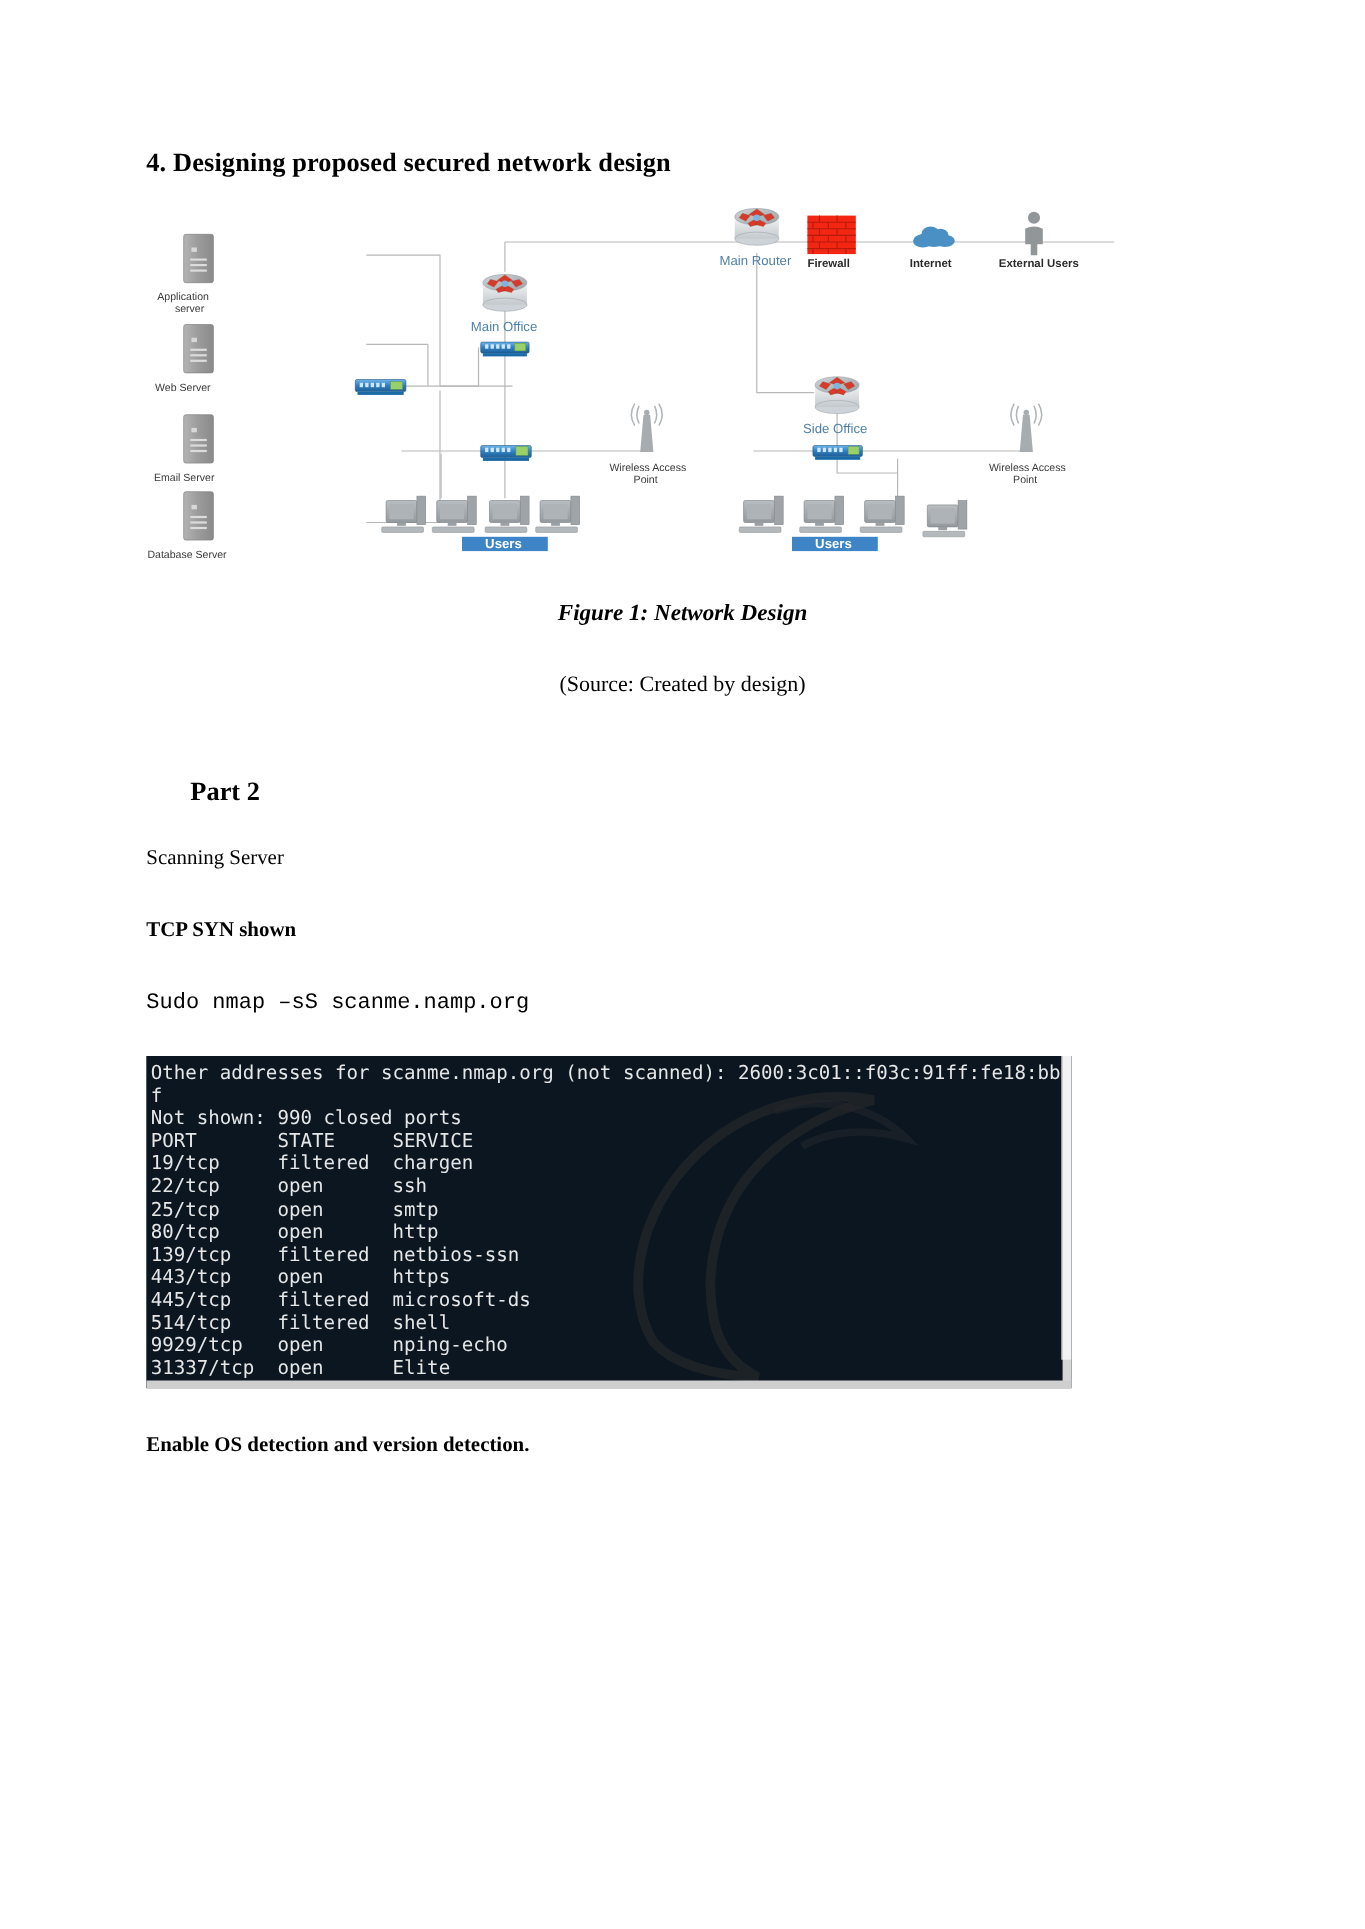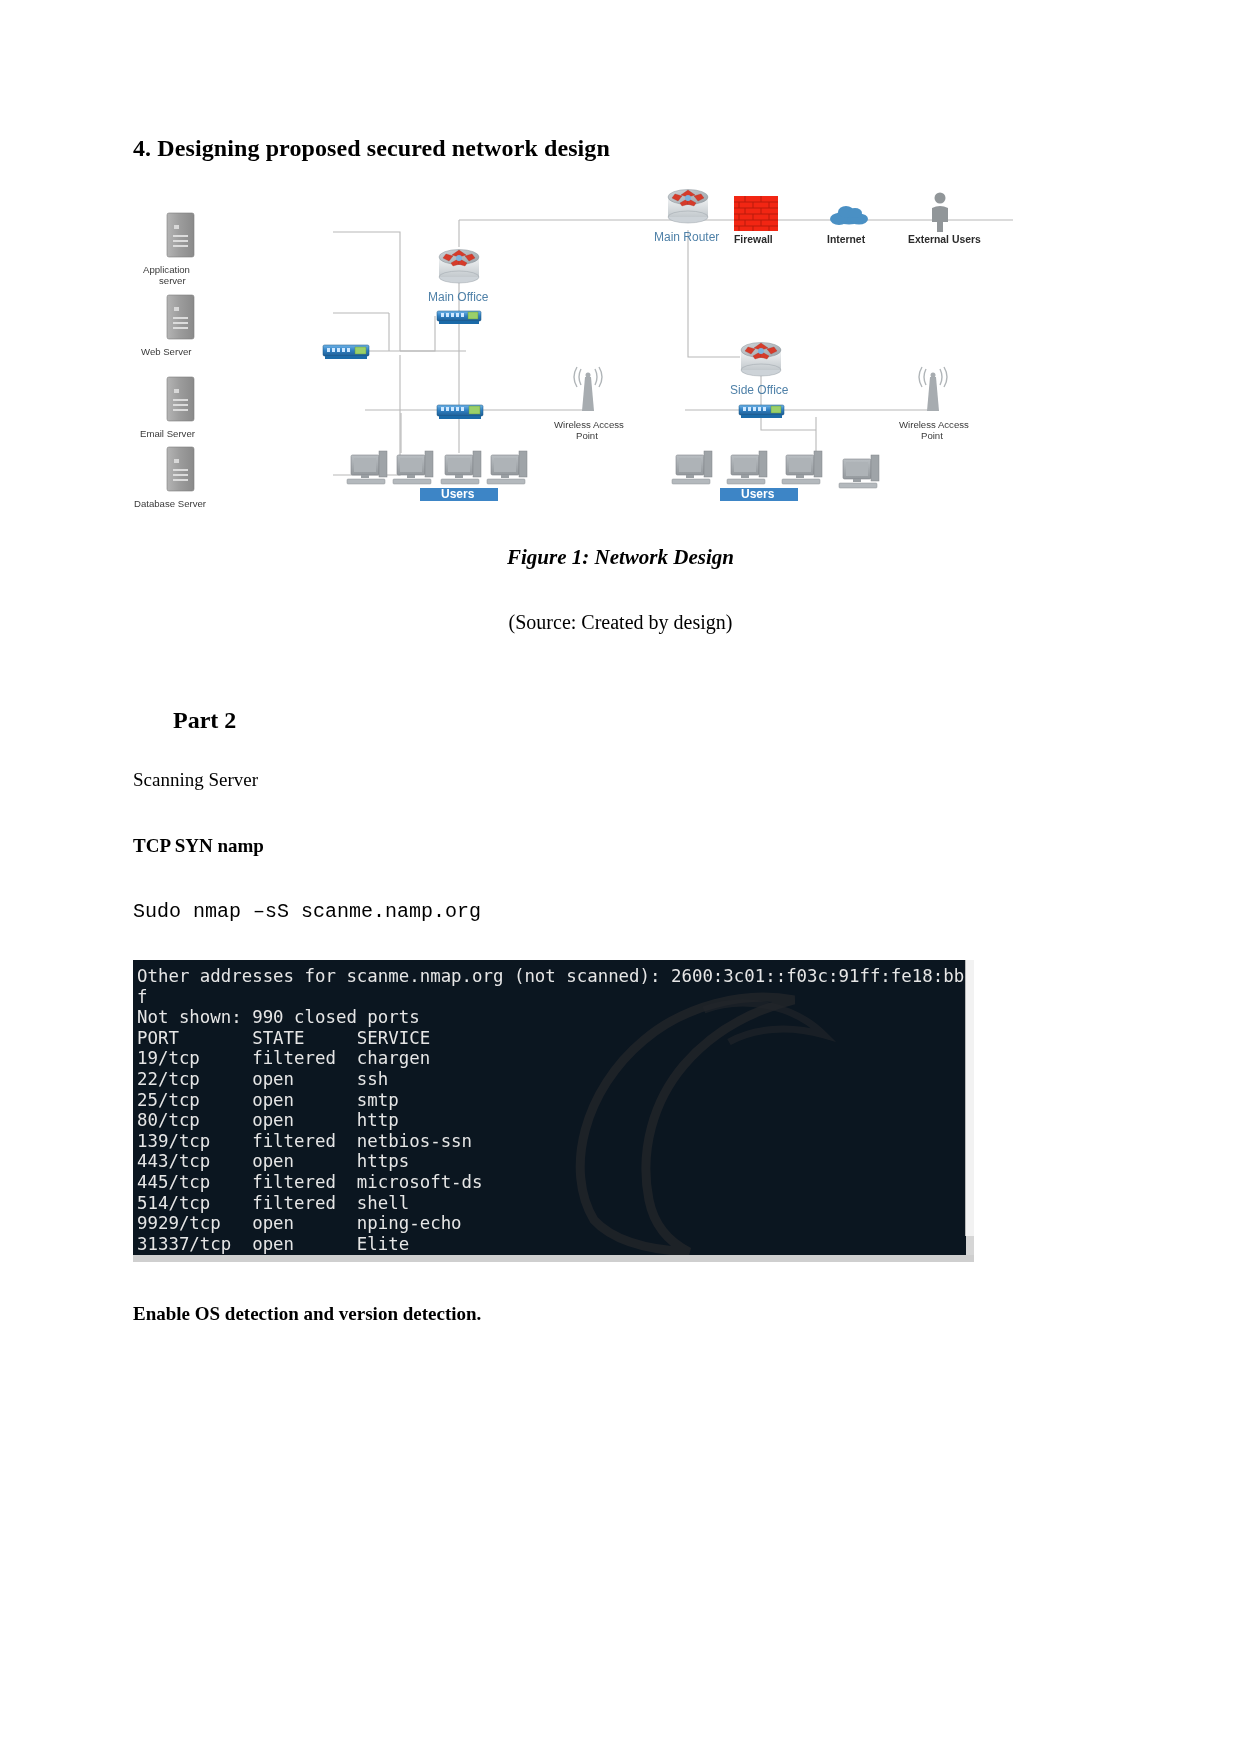--- a/index.html
+++ b/index.html
@@ -529,21 +529,21 @@
     </div>
 
     <div class="fig-caption">Figure 1: Network Design</div>
 
     <div class="fig-source">(Source: Created by design)</div>
 
     <div class="part-heading">Part 2</div>
 
     <div class="sub-heading-1">Scanning Server</div>
 
-    <div class="sub-heading-2">TCP SYN namp</div>
+    <div class="sub-heading-2">TCP SYN shown</div>
 
     <div class="command-line">Sudo nmap –sS scanme.namp.org</div>
 
     <div class="terminal">
       <svg class="terminal-bg-dragon" viewBox="0 0 300 290" xmlns="http://www.w3.org/2000/svg">
         <path d="M40,250 C10,200 30,120 90,70 C130,36 190,20 240,30 C200,40 160,60 130,95
                  C100,130 85,180 95,230 C100,255 115,272 135,282 C95,280 60,272 40,250 Z" fill="none" stroke="#5c4b42" stroke-width="9" opacity="0.75"></path>
         <path d="M150,40 C190,25 240,35 270,65 C235,55 200,58 175,72" fill="none" stroke="#5c4b42" stroke-width="7" opacity="0.6"></path>
       </svg>
       <div class="terminal-lines">Other addresses for scanme.nmap.org (not scanned): 2600:3c01::f03c:91ff:fe18:bb2

